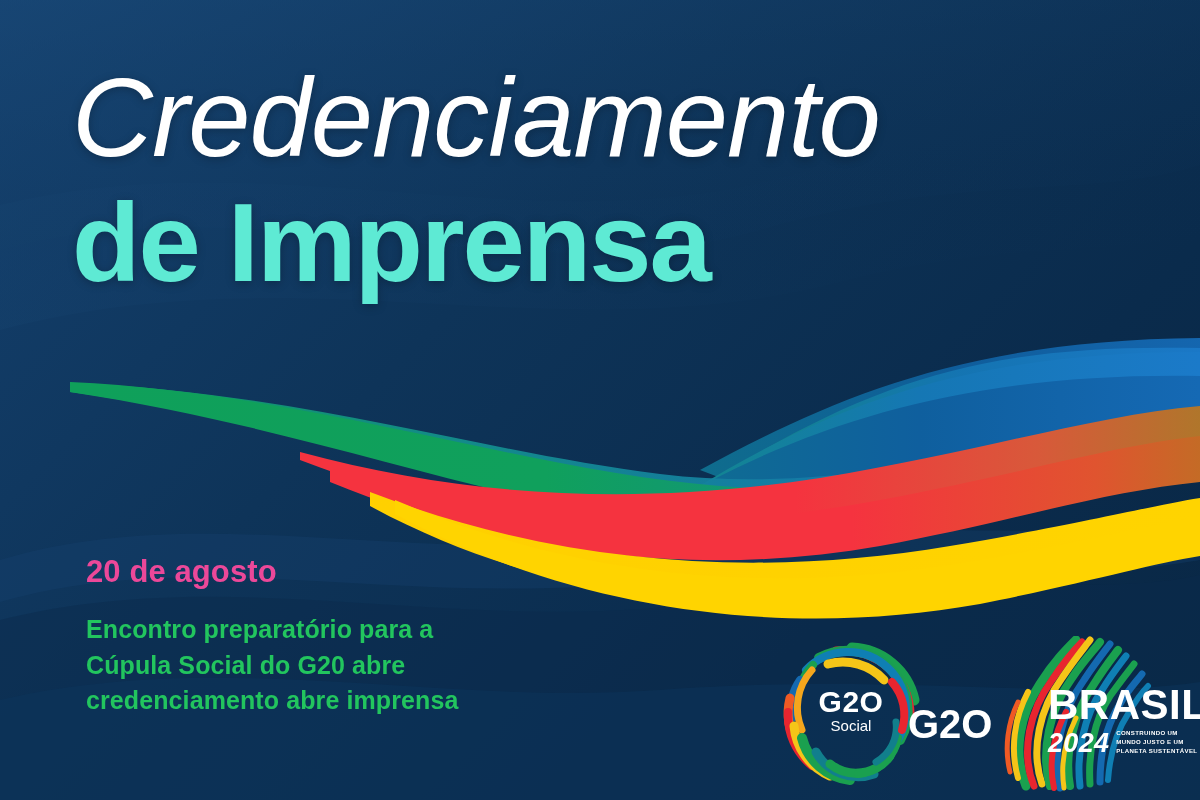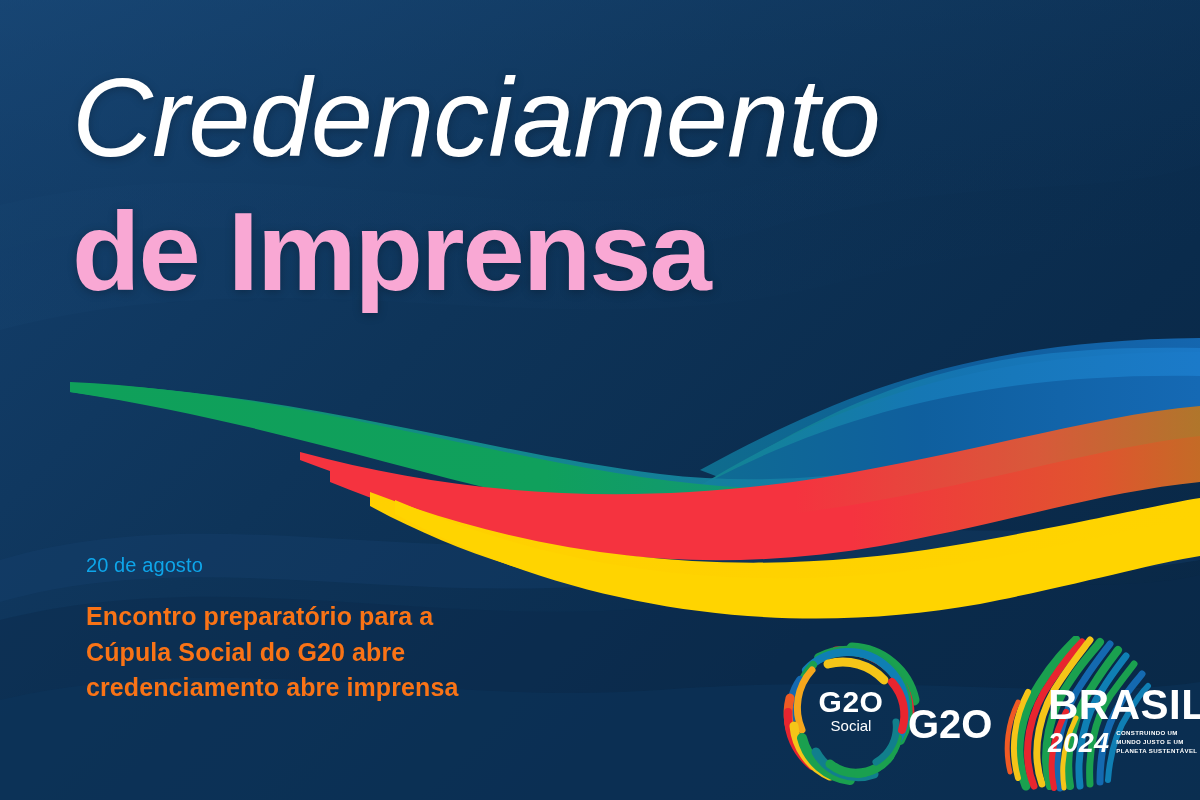--- a/index.html
+++ b/index.html
@@ -30,38 +30,38 @@
     font-style:italic;
     color:#ffffff;
     letter-spacing:-1px;
     line-height:1.0;
     white-space:nowrap;
     text-shadow:0 2px 10px rgba(0,0,0,.25);
   }
   .line-2{
     font-size:112px;
     font-weight:700;
-    color:#f9a8d4;
+    color:#5eead4;
     letter-spacing:-2px;
     line-height:1.06;
-    margin-top:19px;
+    margin-top:10px;
     white-space:nowrap;
     text-shadow:0 2px 10px rgba(0,0,0,.25);
   }
 
   
   .caption{
     position:absolute;left:86px;top:554px;width:520px;
   }
   .cap-date{
-    font-size:20px;font-weight:400;color:#0ea5e9;
+    font-size:31px;font-weight:700;color:#ec4899;
     letter-spacing:.1px;margin-bottom:22px;
   }
   .cap-body{
-    font-size:25px;font-weight:700;color:#f97316;
+    font-size:25px;font-weight:700;color:#22c55e;
     line-height:1.42;letter-spacing:.1px;margin-top:12px;
   }
 
   
   .logo-social{position:absolute;left:772px;top:634px;width:160px;height:160px;}
   .logo-brasil{position:absolute;left:908px;top:636px;width:290px;height:160px;}
 
   .lb-svg{position:absolute;left:0;top:0;}
 
   .brasil-text{

